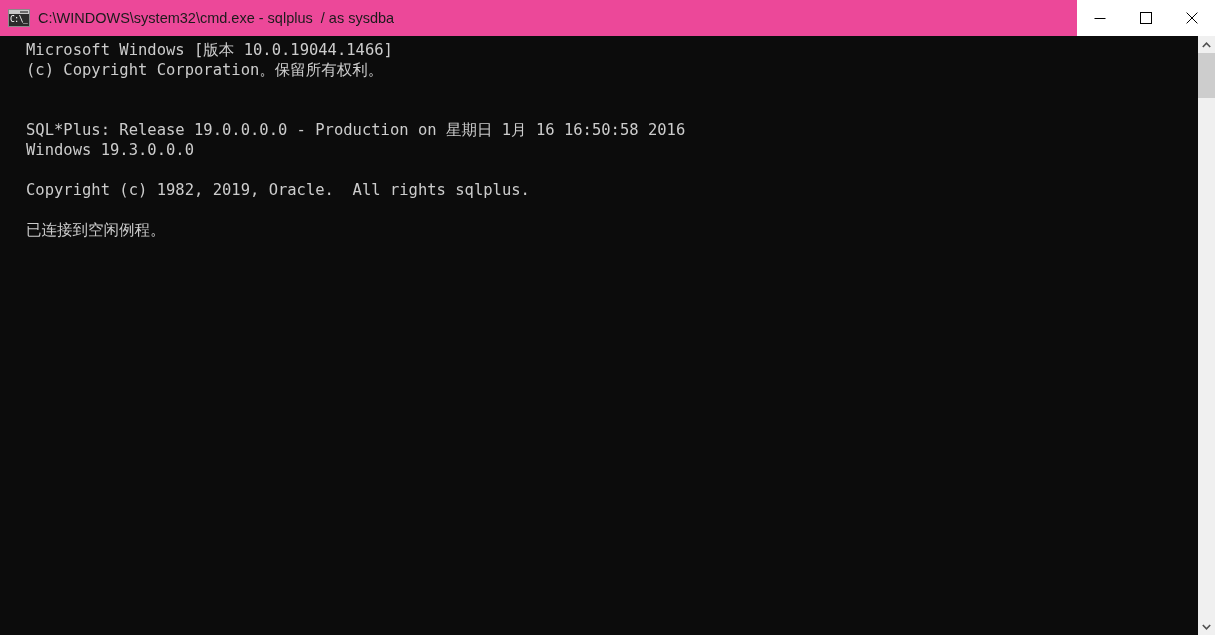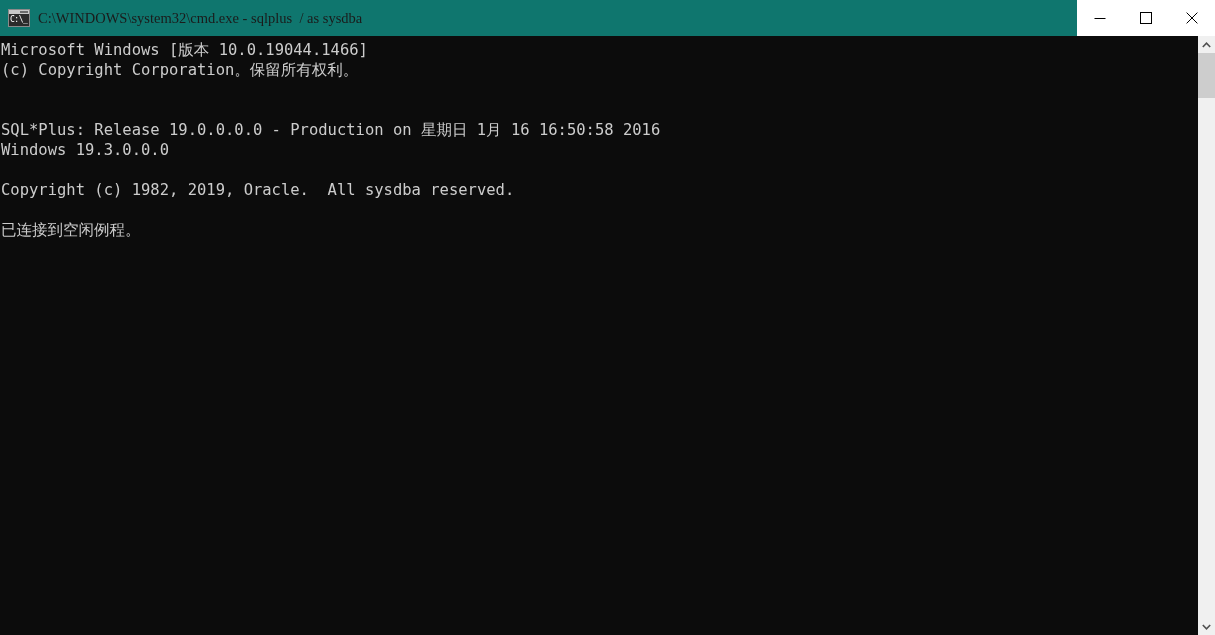--- a/index.html
+++ b/index.html
@@ -21,21 +21,21 @@
     background: #0c0c0c;
     display: flex;
     flex-direction: column;
   }
 
   
   .titlebar {
     position: relative;
     height: 36px;
     min-height: 36px;
-    background: #0f766e;
+    background: #ec4899;
     display: flex;
     align-items: center;
     padding: 0;
   }
   .title-left {
     display: flex;
     align-items: center;
     padding-left: 8px;
     flex: 1 1 auto;
     min-width: 0;
@@ -76,21 +76,21 @@
     left: 2px;
     top: 6px;
     font-family: "DejaVu Sans Mono", monospace;
     font-size: 8px;
     line-height: 9px;
     color: #ffffff;
     letter-spacing: -0.5px;
     white-space: nowrap;
   }
   .title-text {
-    font-family: Liberation Serif, serif;
+    font-family: Liberation Sans, sans-serif;
     font-size: 14.5px;
     color: #1b1b1b;
     white-space: pre;
     overflow: hidden;
     text-overflow: ellipsis;
   }
 
   .title-buttons {
     display: flex;
     align-items: stretch;
@@ -115,20 +115,21 @@
     display: flex;
     background: #0c0c0c;
     min-height: 0;
   }
   .console {
     position: relative;
     flex: 1 1 auto;
     background: #0c0c0c;
     padding: 4px 0 0 1px;
     overflow: hidden;
+    margin-left: 25px;
   }
   .line {
     font-family: "DejaVu Sans Mono", monospace;
     font-size: 15.5px;
     line-height: 20px;
     height: 20px;
     color: #cccccc;
     white-space: pre;
     letter-spacing: 0px;
   }
@@ -203,21 +204,21 @@
 
   <div class="body-area">
     <div class="console">
       <div class="line">Microsoft Windows [版本 10.0.19044.1466]</div>
       <div class="line">(c) Copyright Corporation。保留所有权利。</div>
       <div class="line blank"></div>
       <div class="line blank"></div>
       <div class="line">SQL*Plus: Release 19.0.0.0.0 - Production on 星期日 1月 16 16:50:58 2016</div>
       <div class="line">Windows 19.3.0.0.0</div>
       <div class="line blank"></div>
-      <div class="line">Copyright (c) 1982, 2019, Oracle.  All sysdba reserved.</div>
+      <div class="line">Copyright (c) 1982, 2019, Oracle.  All rights sqlplus.</div>
       <div class="line blank"></div>
       <div class="line">已连接到空闲例程。</div>
       <div class="line blank"></div>
     </div>
 
     <div class="scrollbar">
       <div class="sb-arrow">
         <svg width="9" height="6" viewBox="0 0 9 6" aria-hidden="true">
           <polyline points="0.8,5 4.5,1.2 8.2,5" fill="none" stroke="#505050" stroke-width="1.6"></polyline>
         </svg>

